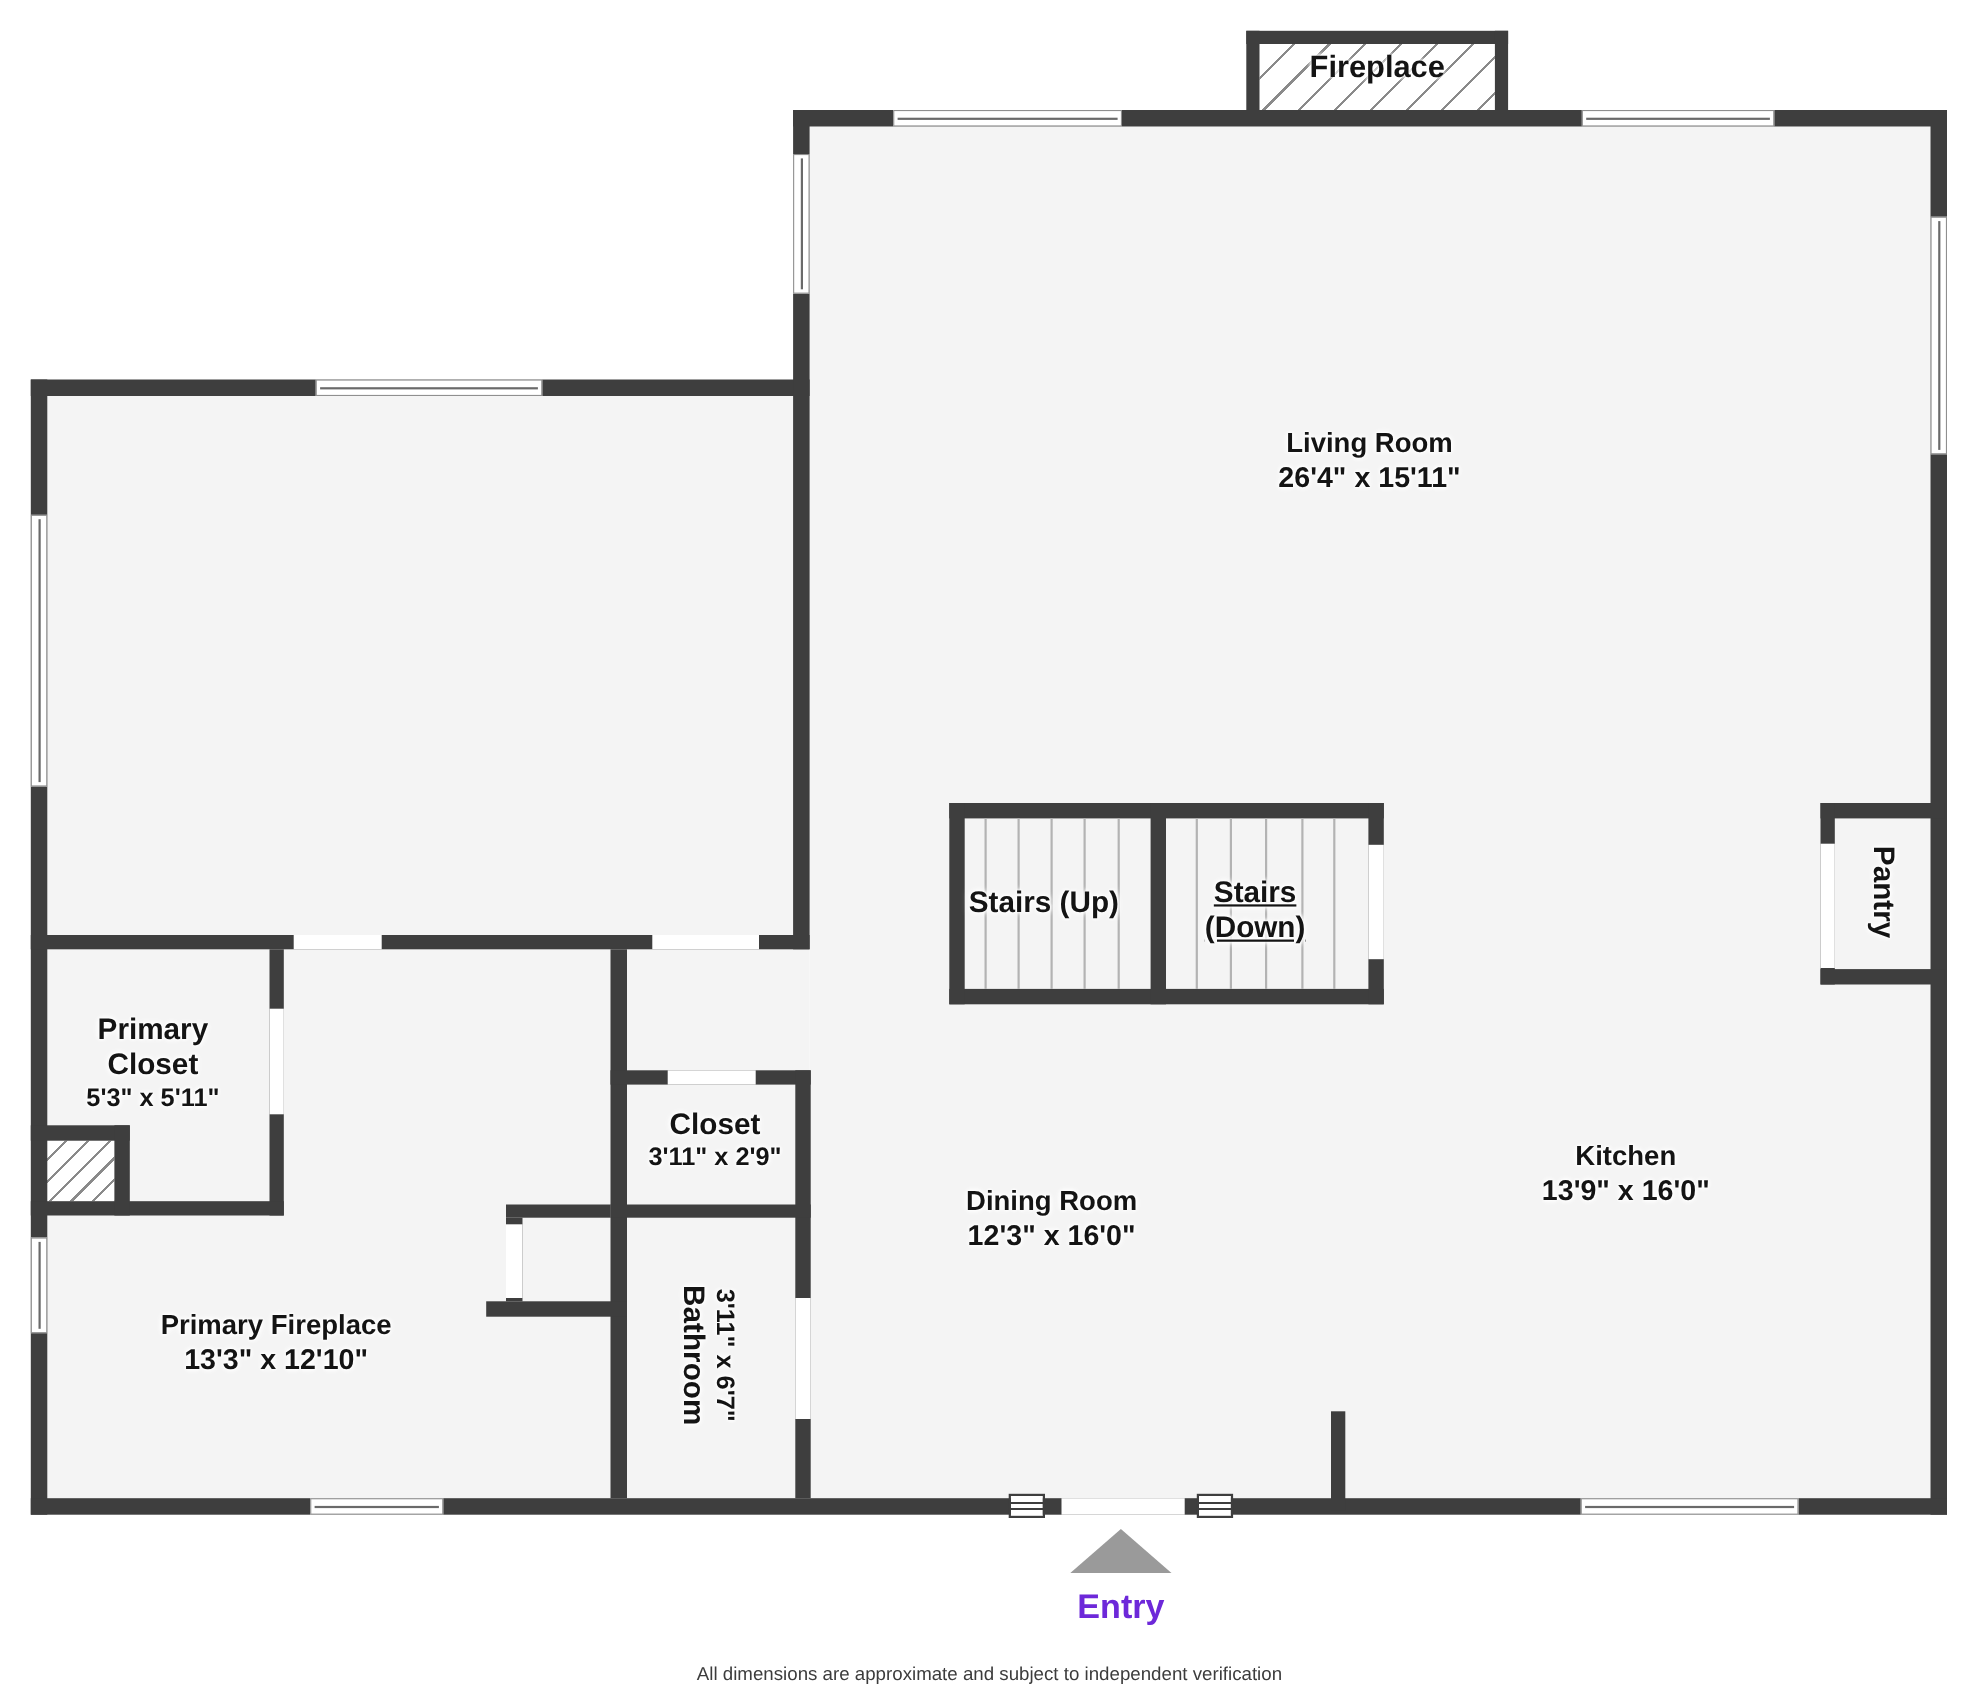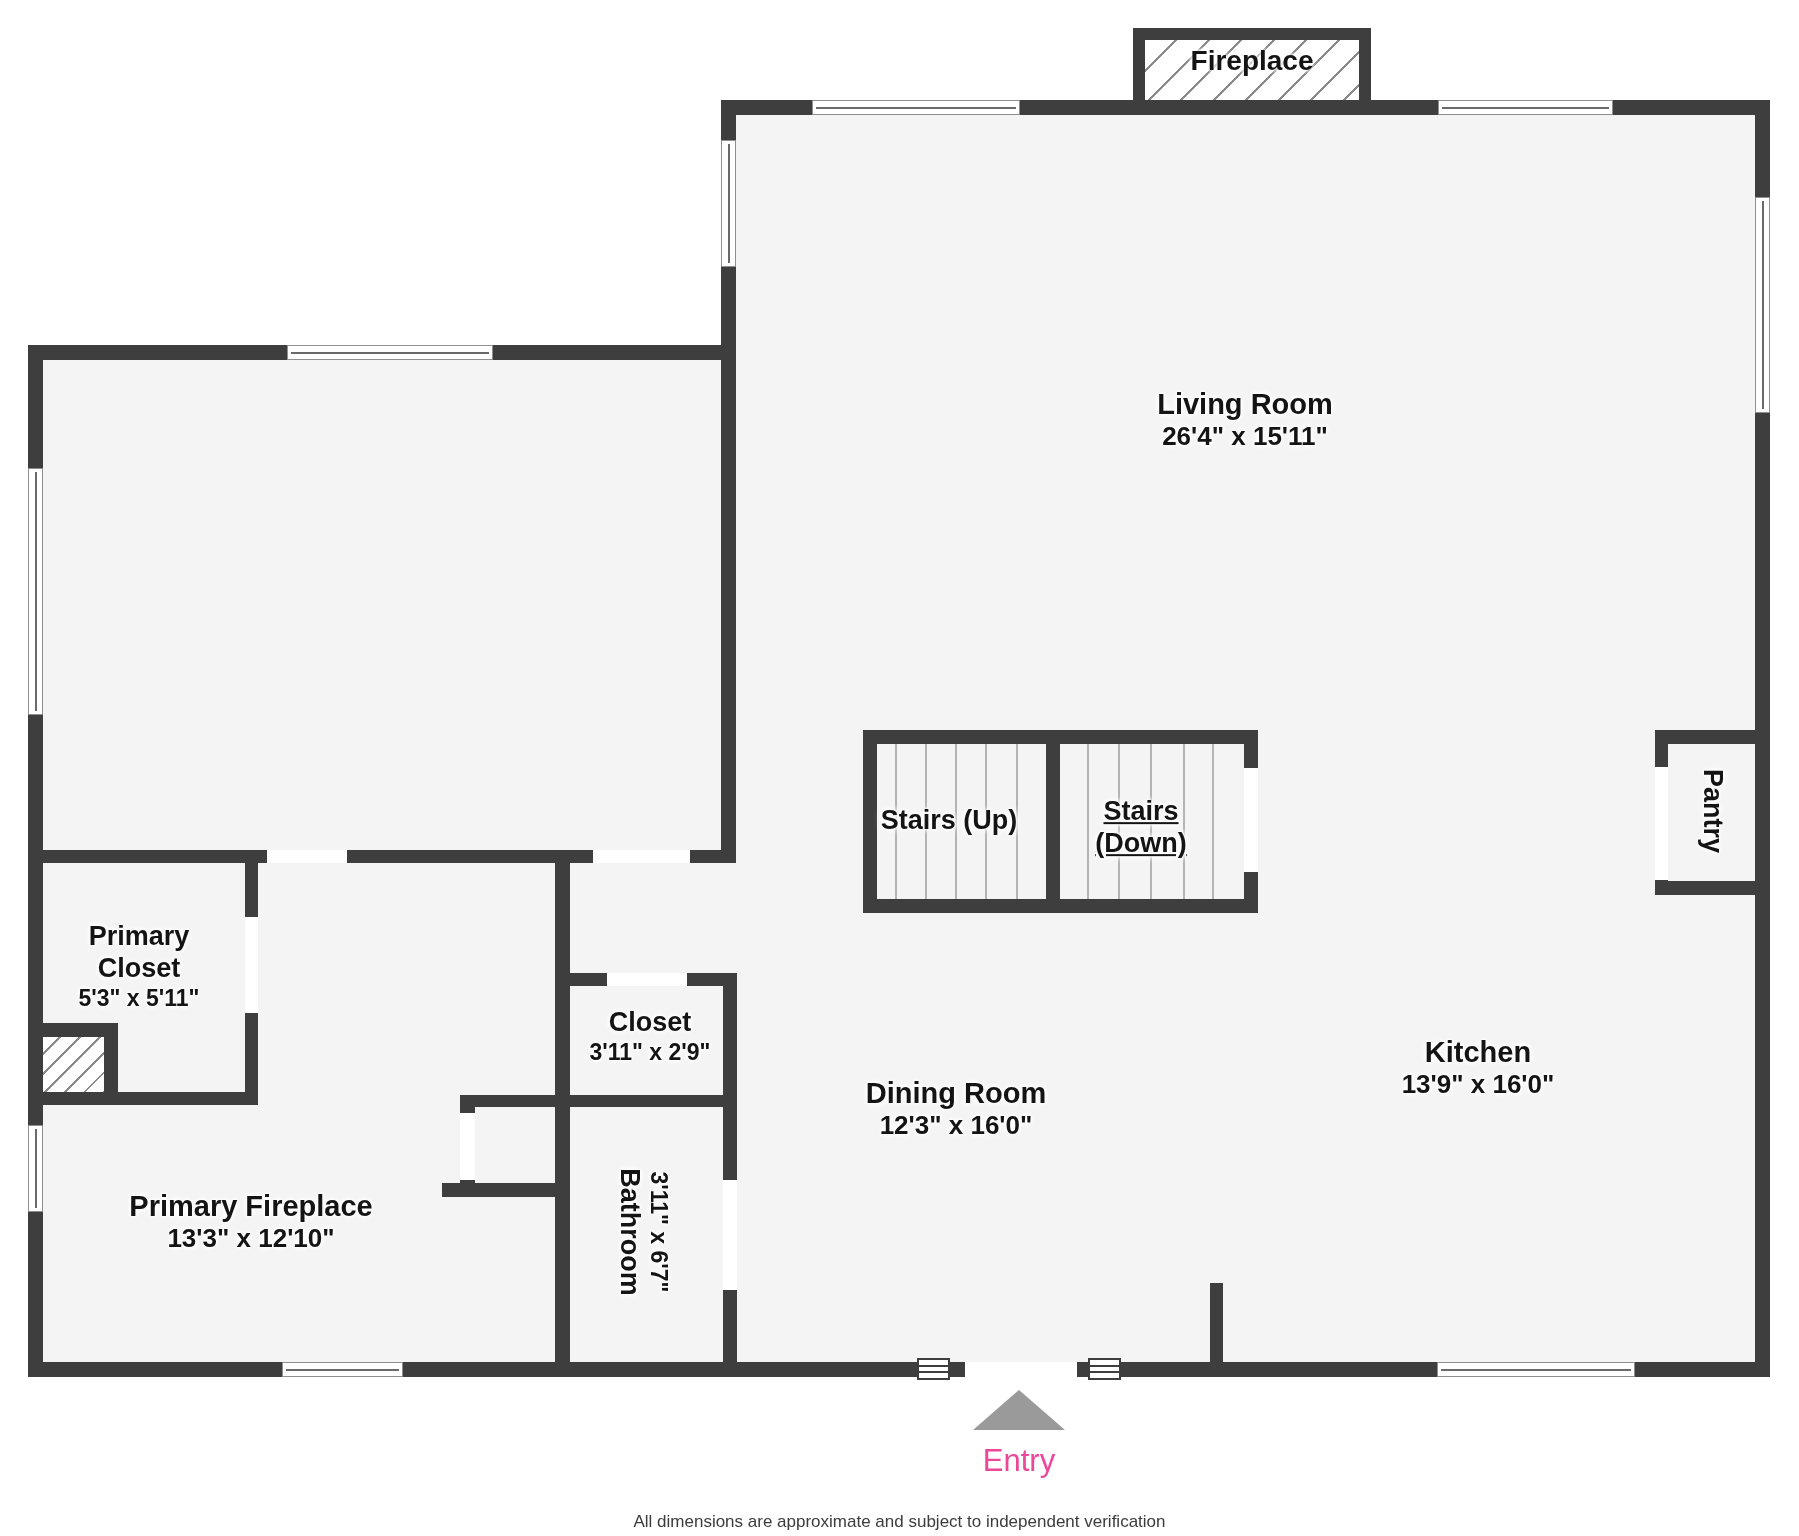--- a/index.html
+++ b/index.html
@@ -14,28 +14,28 @@
   .gap{background:#ffffff;z-index:4;}
   .tread{background:#b3b3b3;z-index:4;}
   .window{background:#fff;border:1.5px solid #8f8f8f;z-index:5;}
   .win-h::before{content:"";position:absolute;left:3px;right:3px;top:50%;height:2px;margin-top:-1px;background:#6a6a6a;}
   .win-v::before{content:"";position:absolute;top:3px;bottom:3px;left:50%;width:2px;margin-left:-1px;background:#6a6a6a;}
   .sidelight{z-index:6;border:2px solid #3e3e3e;background:linear-gradient(to bottom,#fff 0 5px,#3e3e3e 5px 7px,#fff 7px 11px,#3e3e3e 11px 13px,#fff 13px);}
   .room-label{position:absolute;transform:translate(-50%,-50%);text-align:center;color:#141414;font-weight:bold;
     white-space:nowrap;line-height:1.18;z-index:10;
     text-shadow:0 0 3px #fff,0 0 3px #fff,0 0 5px #fff,0 0 6px #fff,0 0 9px #fff;}
   .room-label.rot{transform:translate(-50%,-50%) rotate(90deg);}
-  .room-label .rname{display:block;font-size:29px;}
+  .room-label .rname{display:block;font-size:25px;}
   .room-label .rdims{display:block;font-size:26px;}
   .room-label.small .rname{font-size:27px;}
   .room-label.small .rdims{font-size:23px;}
   .room-label.wrap .rname{white-space:normal;}
   .fp-label{position:absolute;transform:translate(-50%,-50%);font-size:28px;font-weight:bold;color:#141414;z-index:10;
     text-shadow:0 0 3px #fff,0 0 4px #fff,0 0 6px #fff;white-space:nowrap;}
-  .entry-label{position:absolute;transform:translate(-50%,-50%);font-size:31px;font-weight:normal;color:#ec4899;z-index:10;white-space:nowrap;}
+  .entry-label{position:absolute;transform:translate(-50%,-50%);font-size:31px;font-weight:bold;color:#6d28d9;z-index:10;white-space:nowrap;}
   .entry-triangle{position:absolute;width:0;height:0;border-left:46px solid transparent;border-right:46px solid transparent;
     border-bottom:40px solid #9a9a9a;z-index:10;}
   #footer{position:absolute;left:0;right:0;top:1512px;text-align:center;font-size:17px;color:#3c3c3c;z-index:10;}
 </style>
 </head>
 <body>
 
 <div id="plan">
   <div id="footer">All dimensions are approximate and subject to independent verification</div>
 <div class="abs floor" style="left: 43px; top: 360px; width: 693px; height: 1002px;"></div>

